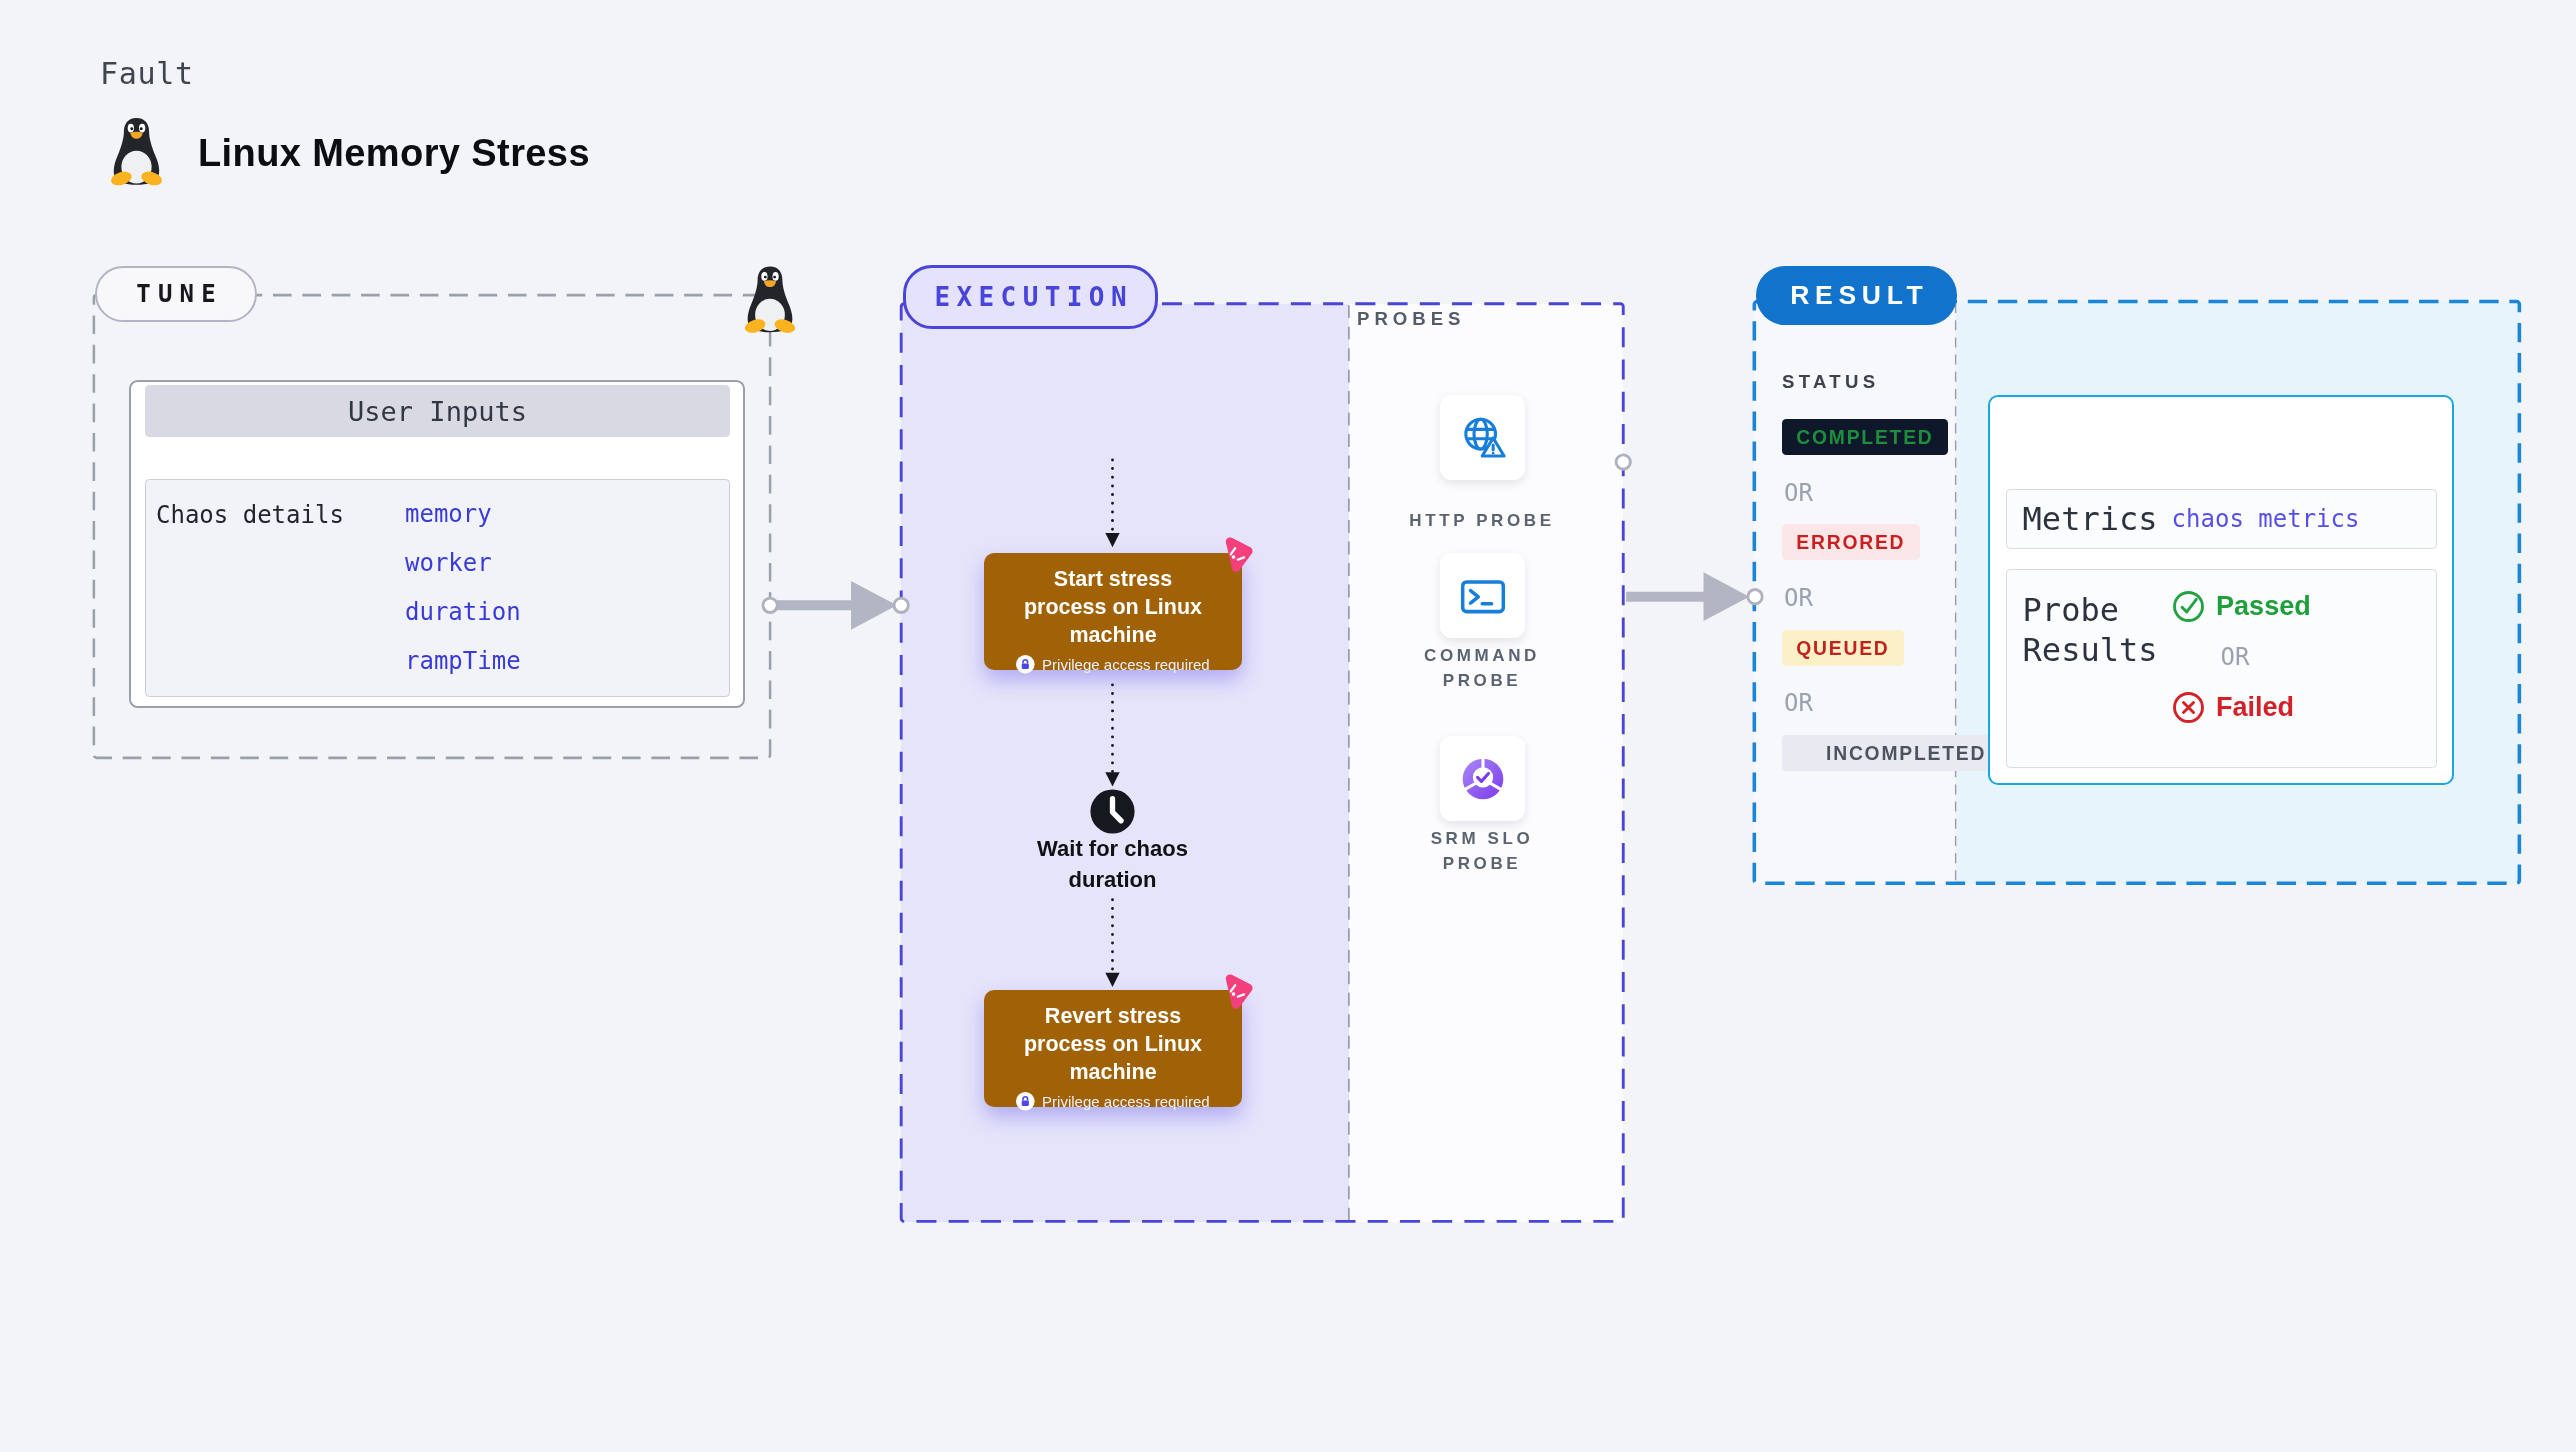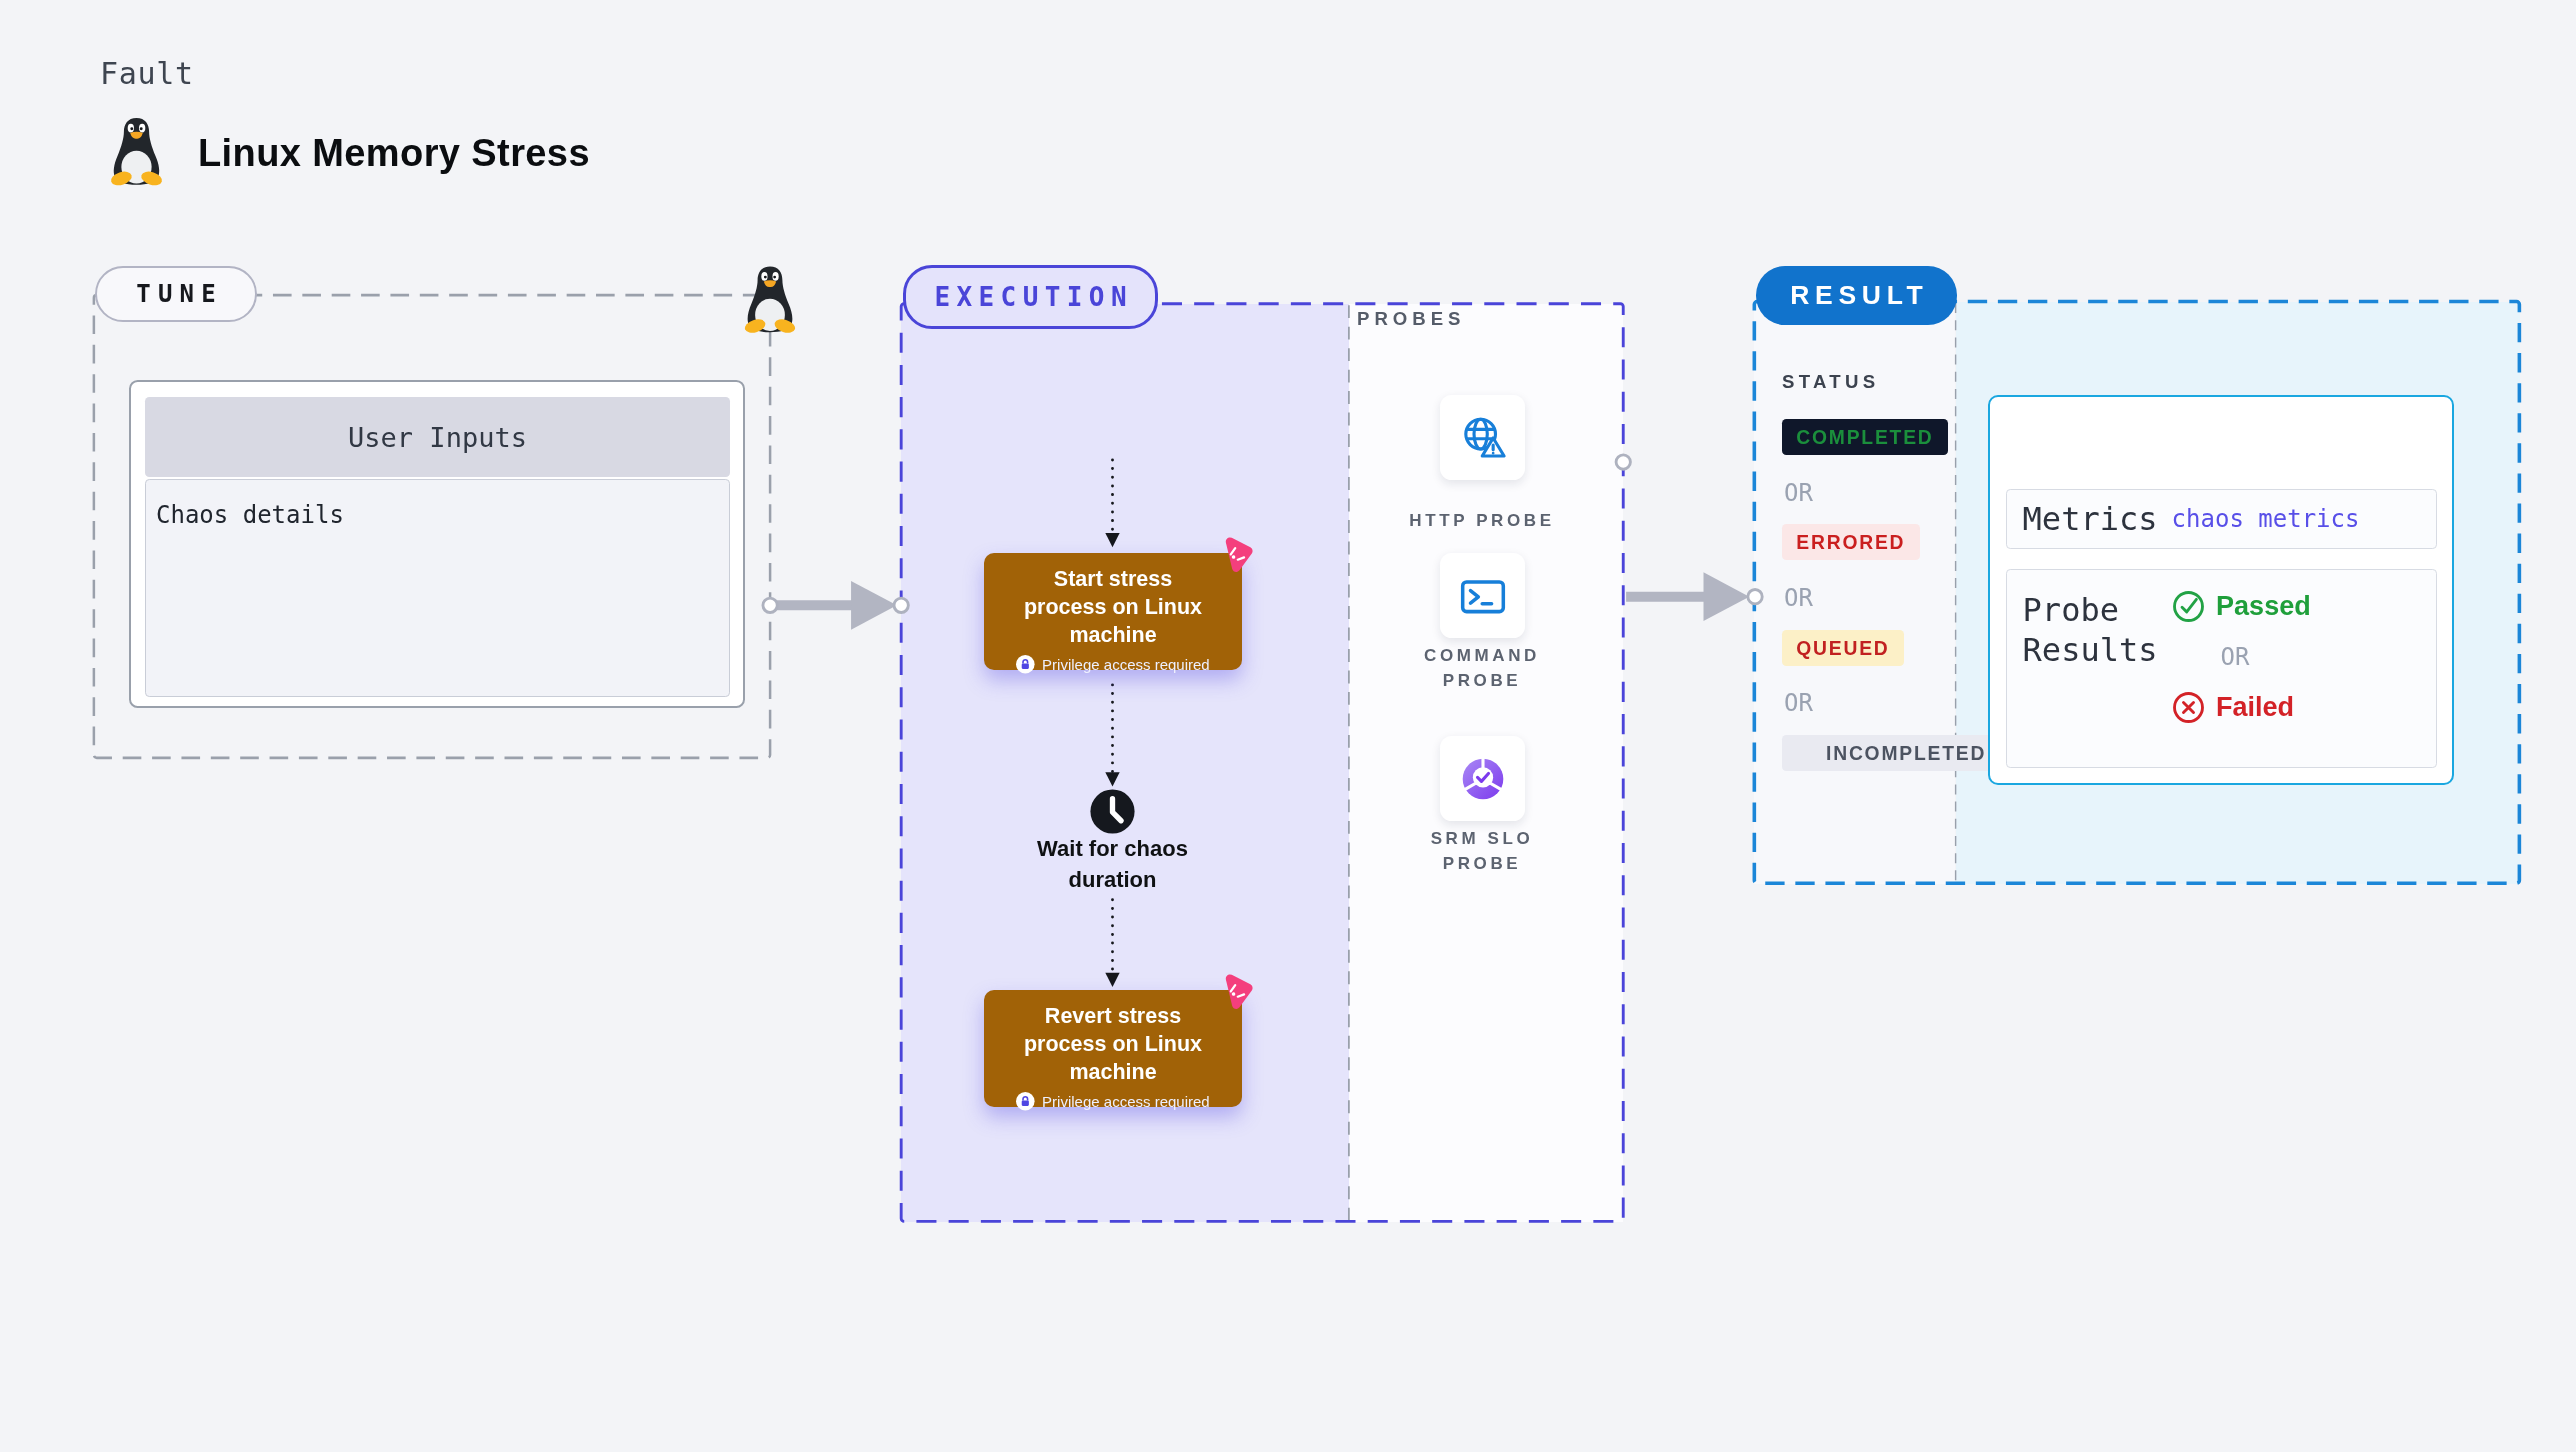--- a/index.html
+++ b/index.html
@@ -22,21 +22,21 @@
   .pill{display:flex;align-items:center;justify-content:center;border-radius:29px;box-sizing:border-box;}
   .pill-tune{left:95px;top:266px;width:162px;height:56px;background:#f8f8fb;border:2.9px solid #b2b4c4;
              font-size:24px;font-weight:bold;letter-spacing:7.2px;color:#16181d;text-indent:7.2px;}
   .pill-exec{left:903px;top:265px;width:255px;height:64px;background:#e4e3fb;border:3.6px solid #4a45d8;
              font-size:26px;font-weight:bold;letter-spacing:6.4px;color:#4a45d8;text-indent:6.4px;}
   .pill-result{left:1756px;top:266px;width:201px;height:59px;background:#1173cc;
              font-size:26.5px;font-weight:bold;letter-spacing:5.7px;color:#ffffff;text-indent:5.7px;}
   
   .ui-card{left:129px;top:380px;width:616px;height:328px;background:#ffffff;border:2.1px solid #99a0ab;
            border-radius:8.6px;box-sizing:border-box;}
-  .ui-card-header{left:145px;top:397px;width:585px;height:80px;background:#d8d9e3;border-radius:4.3px;
+  .ui-card-header{left:145px;top:385px;width:585px;height:52px;background:#d8d9e3;border-radius:4.3px;
            display:flex;align-items:center;justify-content:center;font-size:27px;color:#313844;}
   .ui-card-body{left:145px;top:479px;width:585px;height:218px;background:#f2f3f8;border:1.4px solid #c9cdd7;
            border-radius:4.3px;box-sizing:border-box;}
   .chaos-label{left:156px;top:501px;font-size:24px;color:#20252e;}
   .input-col{left:405px;top:500px;display:flex;flex-direction:column;}
   .input-col div{font-size:24px;line-height:29px;margin-bottom:20px;color:#3a3ad8;}
   
   .exec-bg{left:901px;top:304px;width:448px;height:918px;background:#e5e4fb;}
   .probes-bg{left:1349px;top:304px;width:274px;height:918px;background:#fcfcfe;}
   .derive-text{left:962px;top:387px;width:301px;text-align:center;font-size:22px;line-height:30px;
@@ -152,20 +152,26 @@
 
   <div class="abs content pill pill-tune mono">TUNE</div>
   <svg class="abs content tux-tune" viewBox="0 0 100 112">
       <use href="#tux-shape"></use>
     </svg>
 
   <div class="abs content ui-card"></div>
   <div class="abs content ui-card-header mono">User Inputs</div>
   <div class="abs content ui-card-body"></div>
   <div class="abs content chaos-label mono">Chaos details</div>
+  <div class="abs content input-col mono">
+    <div>memory</div>
+    <div>worker</div>
+    <div>duration</div>
+    <div>rampTime</div>
+  </div>
 
   <div class="abs content pill pill-exec mono">EXECUTION</div>
 
   <div class="abs content flow-node node-start">
     <svg class="pink-badge" viewBox="0 0 48 48">
       <path d="M14,7 L40,17 L26,41 Z" fill="#f43f7d" stroke="#f43f7d" stroke-width="11" stroke-linejoin="round"></path>
       <g stroke="#ffffff" stroke-width="3" stroke-linecap="round" fill="none">
         <path d="M22,15 l-5,9"></path>
           <path d="M27,30 l8,-4"></path>
       </g>

